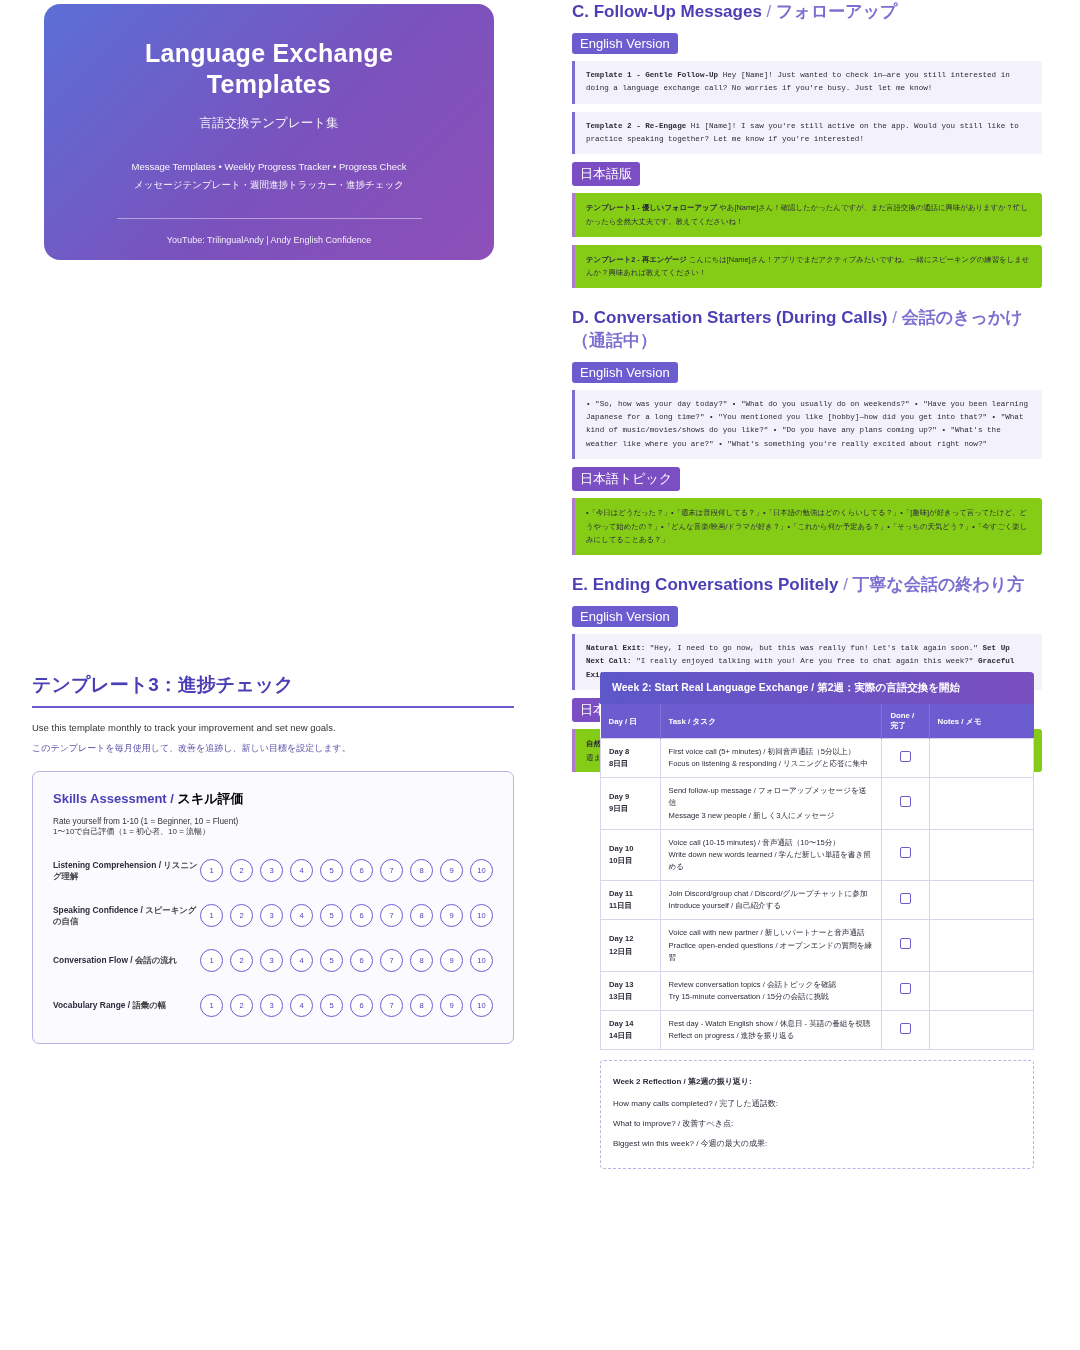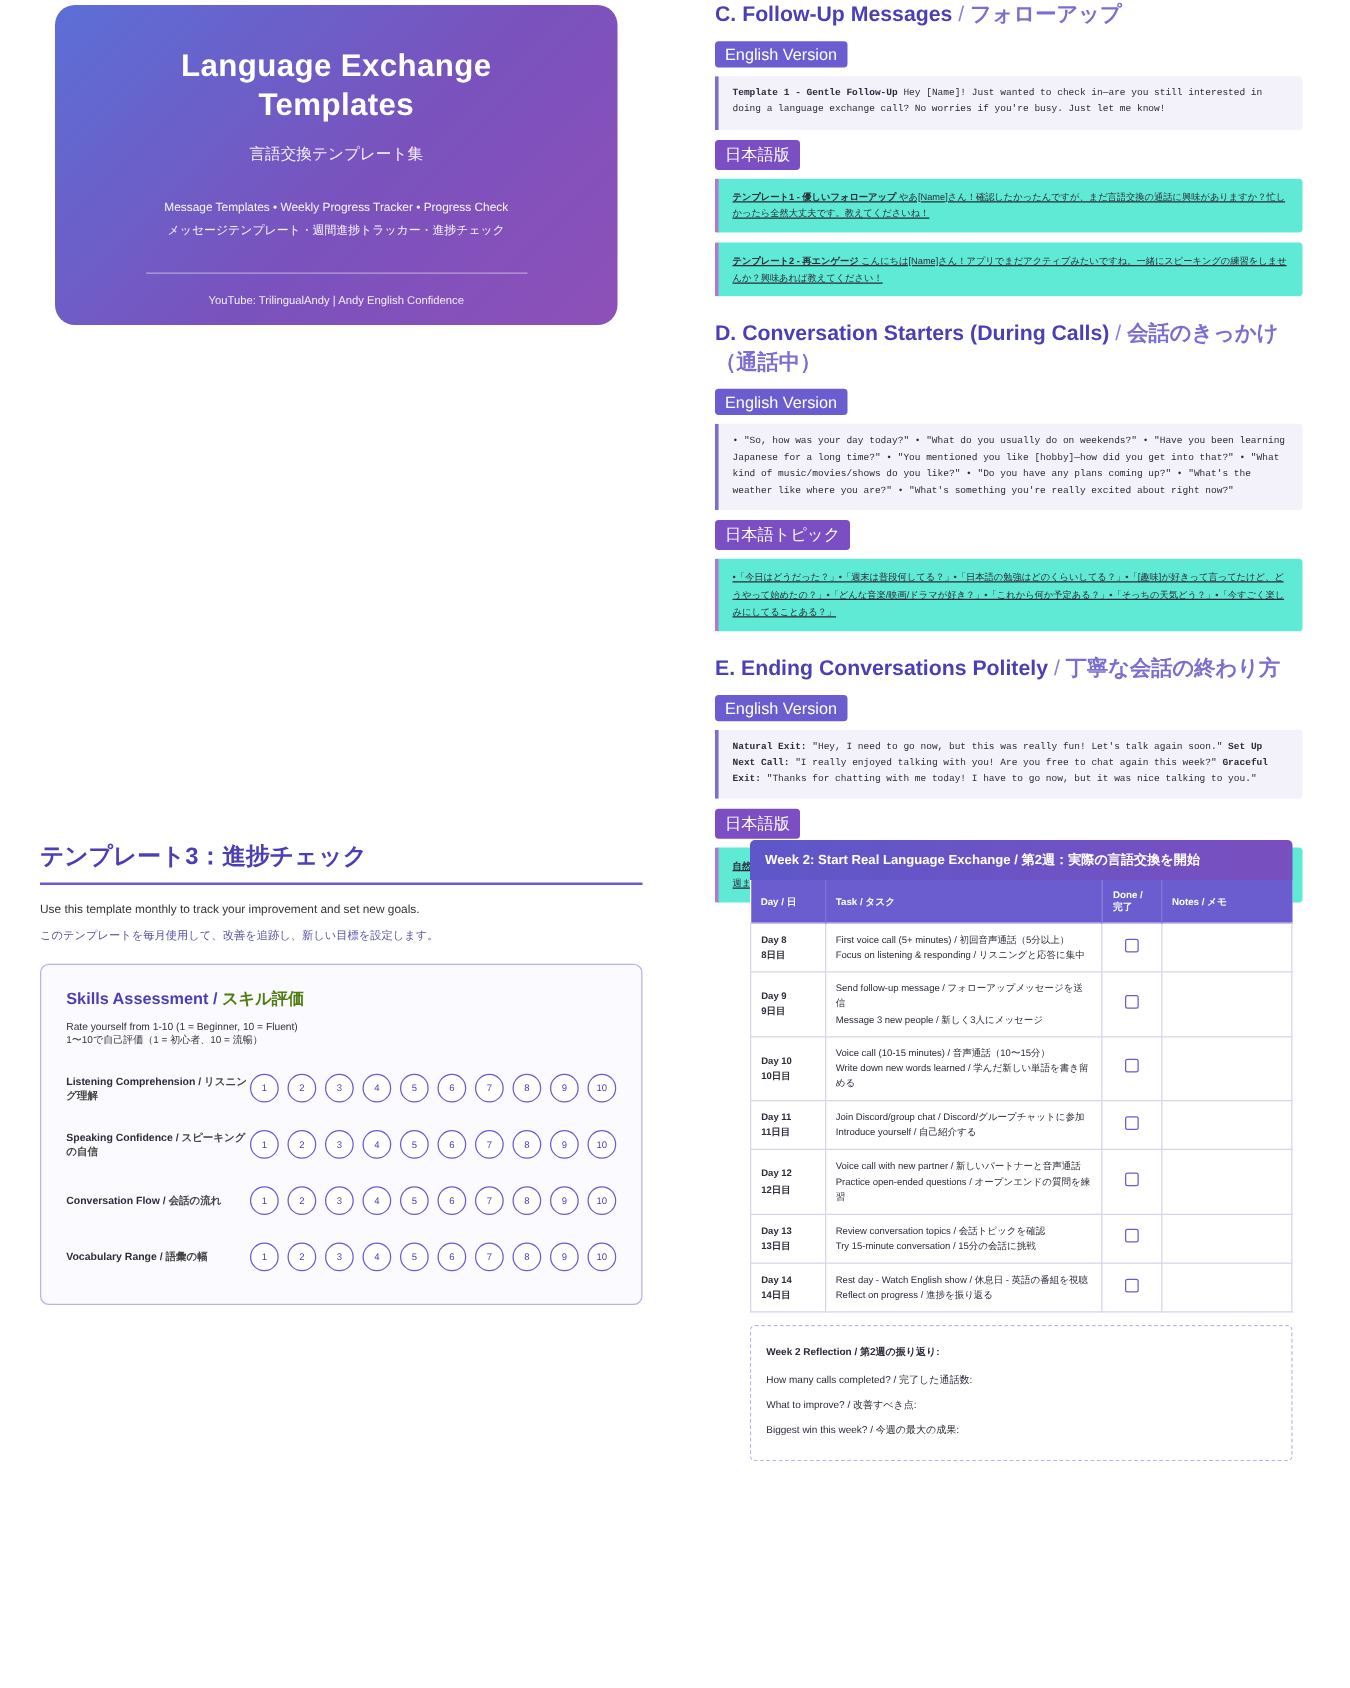--- a/index.html
+++ b/index.html
@@ -87,25 +87,24 @@
     border-radius: 0 3px 3px 0;
     padding: 8px 11px;
     margin-bottom: 8px;
     font-family: "Liberation Mono", monospace;
     font-size: 7.6px;
     line-height: 1.75;
     color: #2b2b3a;
   }
   .quote.jp {
     font-family: "Liberation Sans", sans-serif;
-    background: #5eead4;
+    background: #84cc16;
     border-left-color: #b07ad0;
     font-size: 7.4px;
     line-height: 1.85;
-    text-decoration: underline;
   }
   .quote b { font-weight: bold; }
   .sec-block { margin-bottom: 18px; }
 
   
   .tmpl3 {
     position: absolute;
     left: 32px; top: 672px;
     width: 482px;
   }
@@ -130,21 +129,21 @@
     background: #fbfaff;
     padding: 18px 20px 22px 20px;
     position: relative;
   }
   .skills-card h3 {
     margin: 0 0 9px 0;
     font-size: 13px;
     font-weight: bold;
     color: #4a3fb5;
   }
-  .skills-card h3 .jp { color: #4d7c0f; }
+  .skills-card h3 .jp { color: #000000; }
   .skills-card .rate-en { font-size: 8.2px; color: #333; }
   .skills-card .rate-jp { font-size: 8px; color: #333; margin-bottom: 22px; }
 
   .skill-row {
     display: flex;
     align-items: center;
     margin-bottom: 22px;
   }
   .skill-row:last-child { margin-bottom: 4px; }
   .skill-label {
@@ -245,20 +244,24 @@
     <div class="sec-block">
       <div class="sec-title">
         <span>C. Follow-Up Messages</span>
         <span class="slash">/</span>
         <span class="jp">フォローアップ</span>
       </div>
       <div class="badge">English Version</div>
       <div class="quote">
         <b>Template 1 - Gentle Follow-Up</b>
         <span>Hey [Name]! Just wanted to check in—are you still interested in doing a language exchange call? No worries if you're busy. Just let me know!</span>
+      </div>
+      <div class="quote">
+        <b>Template 2 - Re-Engage</b>
+        <span>Hi [Name]! I saw you're still active on the app. Would you still like to practice speaking together? Let me know if you're interested!</span>
       </div>
       <div class="badge jp">日本語版</div>
       <div class="quote jp">
         <b>テンプレート1 - 優しいフォローアップ</b>
         <span>やあ[Name]さん！確認したかったんですが、まだ言語交換の通話に興味がありますか？忙しかったら全然大丈夫です。教えてくださいね！</span>
       </div>
       <div class="quote jp">
         <b>テンプレート2 - 再エンゲージ</b>
         <span>こんにちは[Name]さん！アプリでまだアクティブみたいですね。一緒にスピーキングの練習をしませんか？興味あれば教えてください！</span>
       </div>

